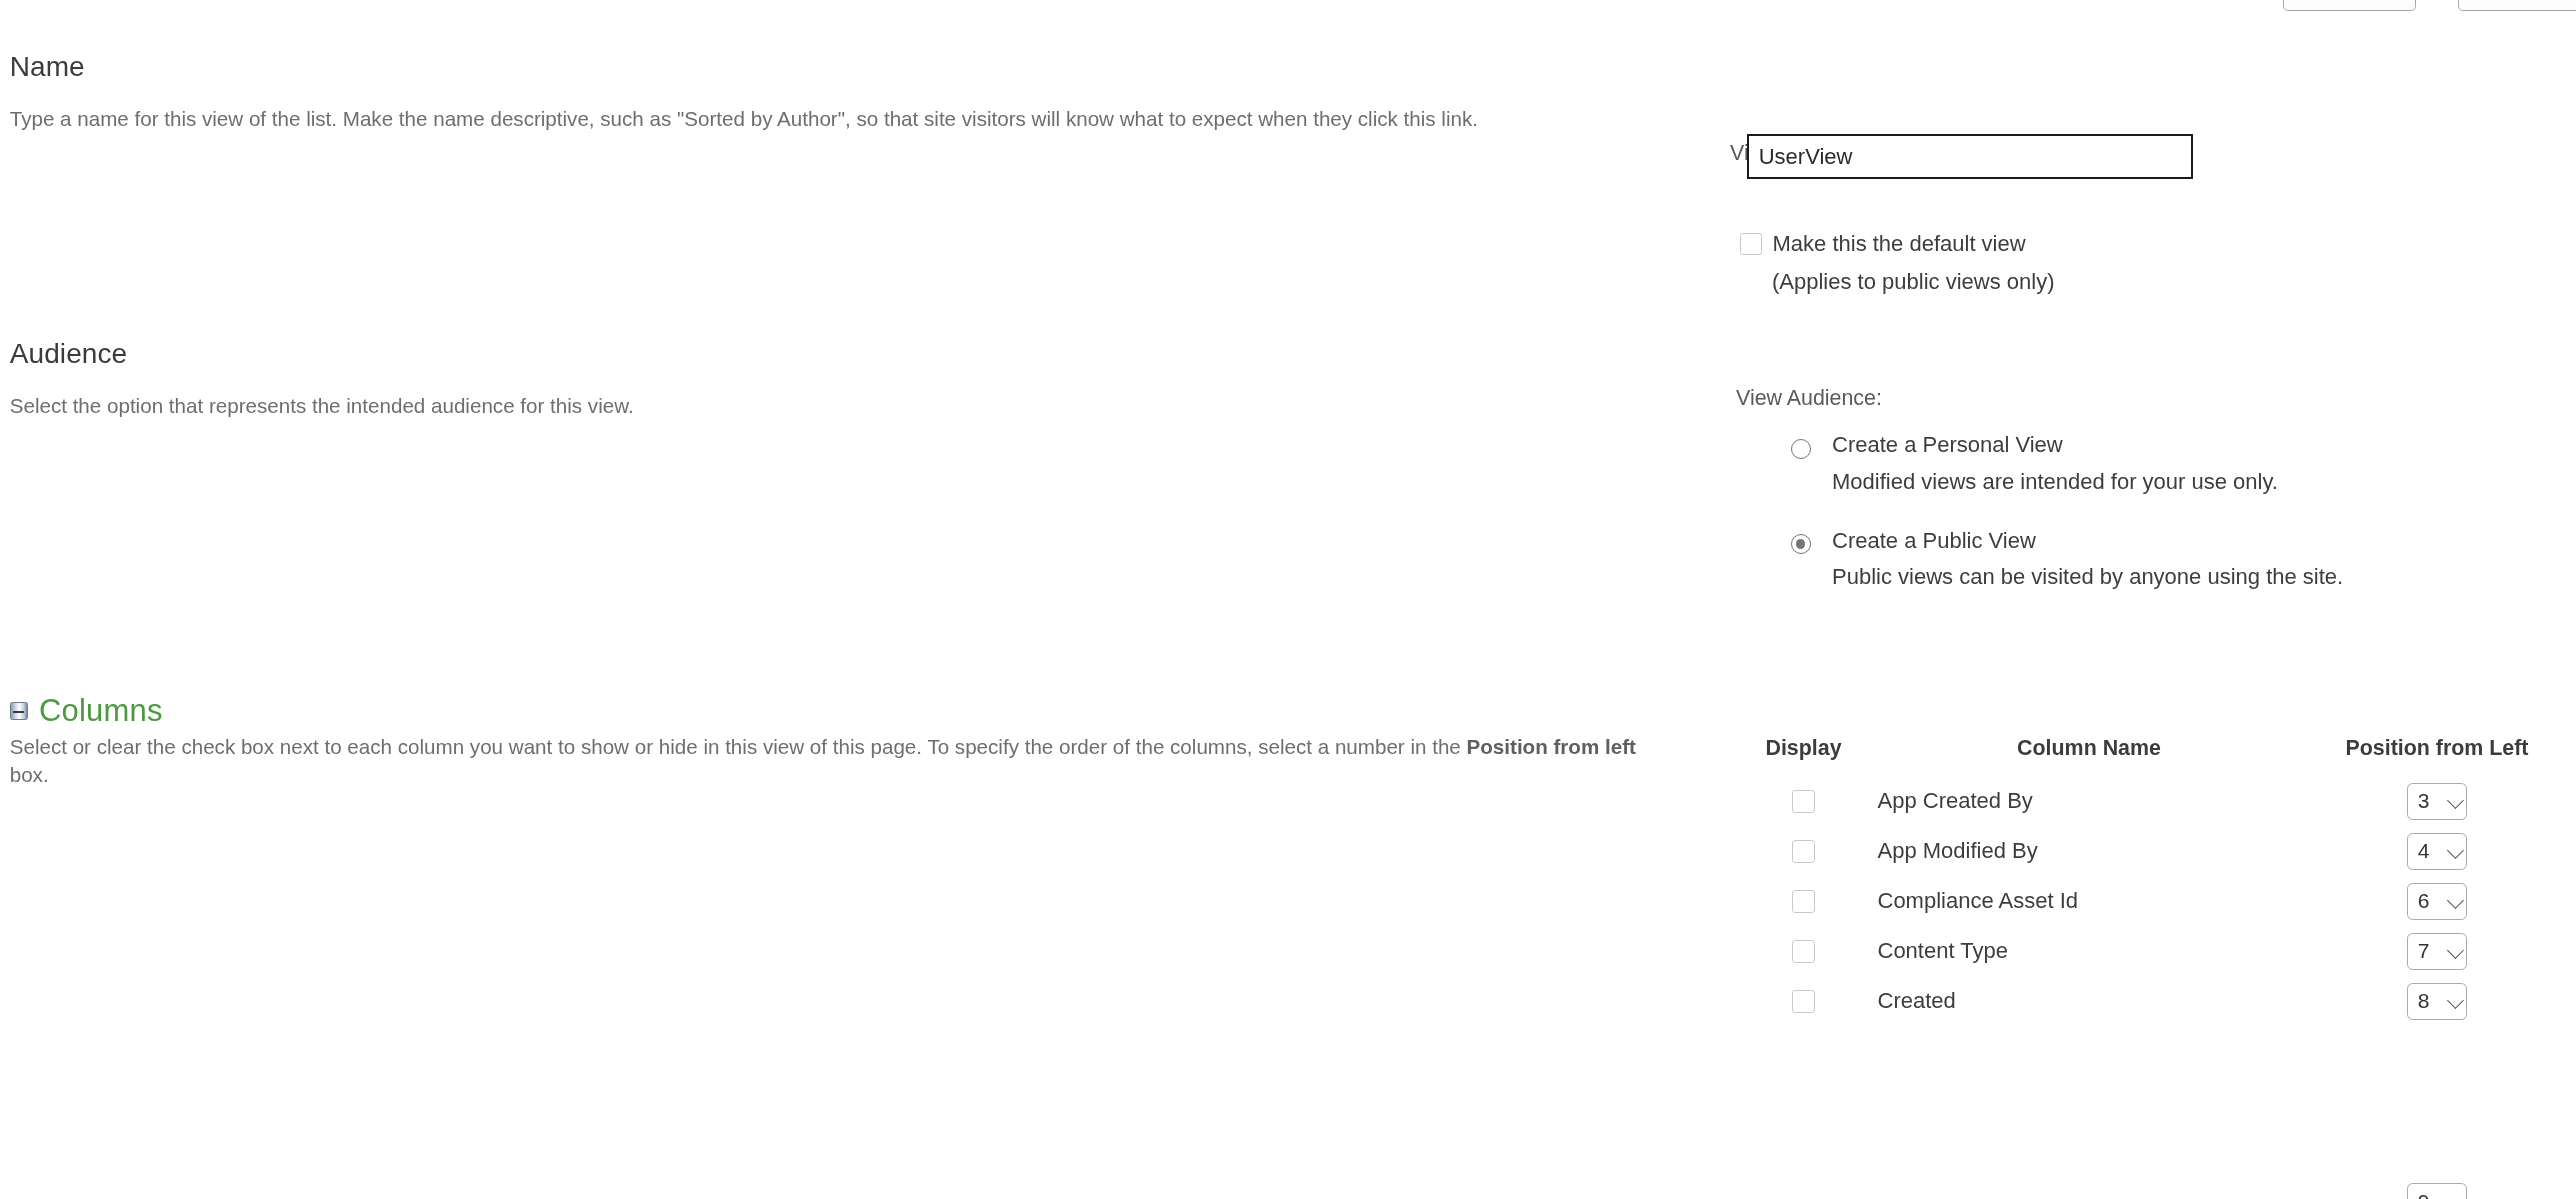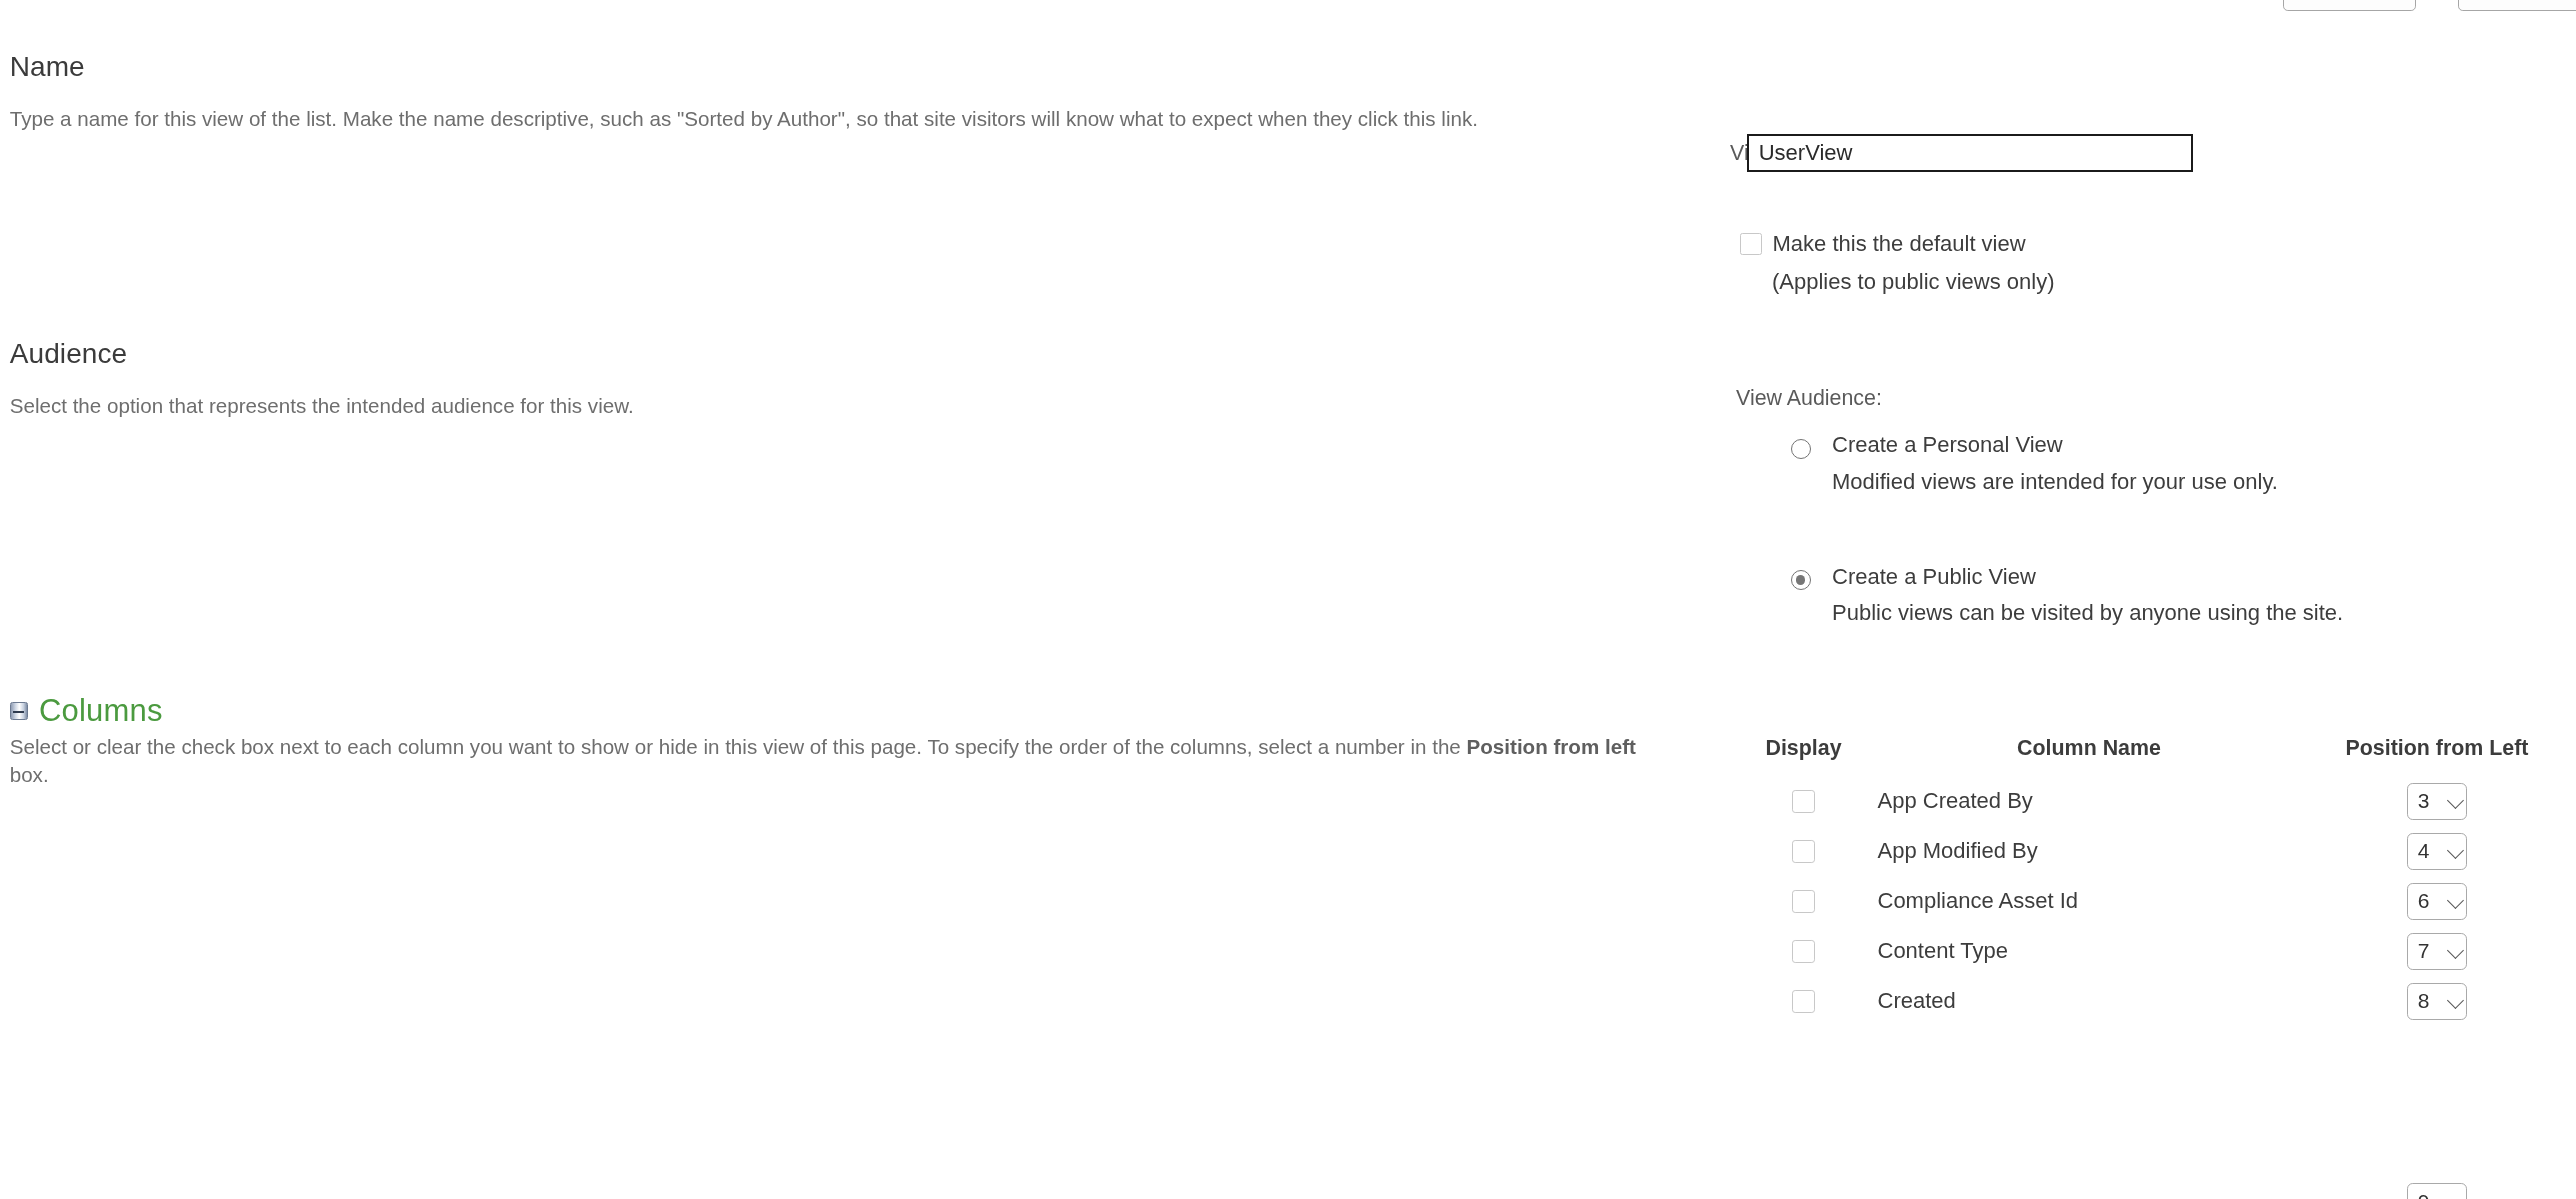--- a/index.html
+++ b/index.html
@@ -56,21 +56,21 @@
     font-size: 21.4px;
     color: #5a5a5a;
     font-weight: 400;
   }
 
   .name-input-wrap {
     position: absolute;
     left: 1747px; top: 134px;
   }
   .name-input {
-    width: 446px; height: 38px;
+    width: 446px; height: 45px;
     box-sizing: border-box;
     border: 2px solid #1b1b1b;
     background: #ffffff;
     font-family: "Liberation Sans", sans-serif;
     font-size: 22px;
     color: #2b2b2b;
     padding: 0 8px 0 9.7px;
     outline: none;
     border-radius: 0;
   }
@@ -279,21 +279,21 @@
 
 <div class="radio-group" style="left:1791px; top:434px;">
   <div class="radio-row">
     <span class="radio"></span>
     <span>
       <span class="radio-text" style="display:block;">Create a Personal View</span>
       <span class="radio-desc" style="display:block;">Modified views are intended for your use only.</span>
     </span>
   </div>
 
-  <div class="radio-row" style="margin-top:73px;">
+  <div class="radio-row" style="margin-top:37px;">
     <span class="radio sel"></span>
     <span>
       <span class="radio-text" style="display:block;">Create a Public View</span>
       <span class="radio-desc" style="display:block;">Public views can be visited by anyone using the site.</span>
     </span>
   </div>
 </div>
 
 <div class="columns-head">
   <span class="collapse-box"></span>

